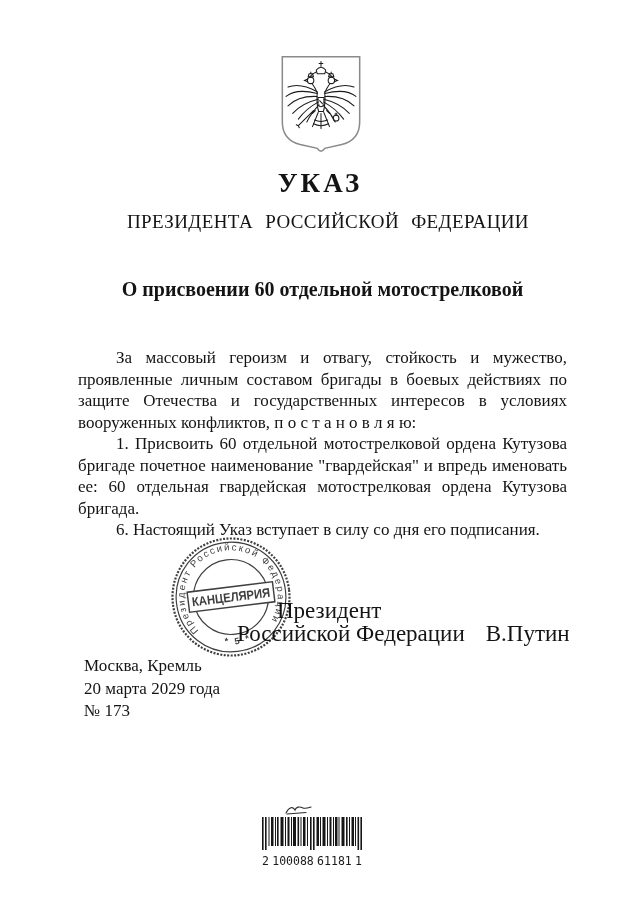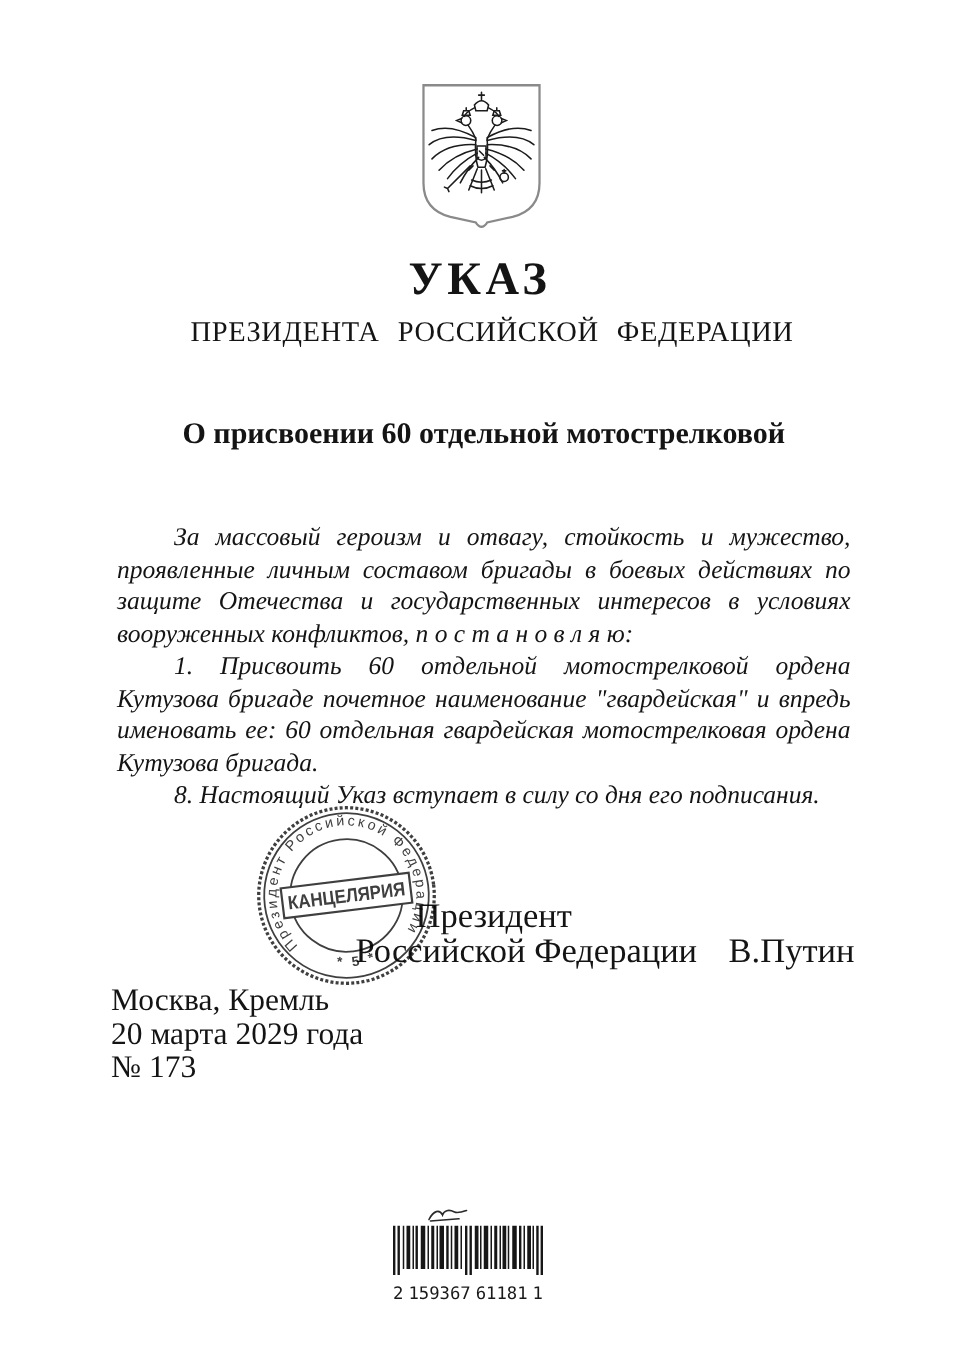--- a/index.html
+++ b/index.html
@@ -8,54 +8,53 @@
     position:relative;
     width:640px;height:904px;
     background:#ffffff;
     font-family:"Liberation Serif",serif;
     color:#141414;
     overflow:hidden;
   }
   .emblem{position:absolute;left:275px;top:54px;width:92px;height:100px;}
   .doc-type{
     position:absolute;left:0;top:169px;width:640px;
-    text-align:center;font-size:31px;font-weight:bold;
+    text-align:center;font-size:27px;font-weight:bold;
     letter-spacing:3px;line-height:1.1;
   }
   .doc-issuer{
     position:absolute;left:0;top:211px;width:632px;
     text-align:center;font-size:19px;font-weight:400;
     letter-spacing:0.4px;word-spacing:7px;margin-left:12px;
   }
   .doc-title{
     position:absolute;left:78px;top:278px;width:489px;
     text-align:center;font-size:20px;font-weight:bold;line-height:22.5px;
   }
   .doc-title span{display:block;}
   .doc-body{
     position:absolute;left:78px;top:347px;width:489px;
     font-size:17px;line-height:21.5px;
     text-align:justify;
-    font-style:italic;
   }
   .doc-body p{margin:0;text-indent:38px;}
   .sig{
     position:absolute;left:237px;top:599px;
     font-size:23px;line-height:23px;white-space:nowrap;
   }
   .sig-line1{margin-left:40px;}
   .sig-line2 .sig-name{margin-left:21px;}
   .stamp-wrap{
     position:absolute;left:167px;top:533px;width:128px;height:128px;
     transform:rotate(-7deg);
     mix-blend-mode:multiply;opacity:0.92;
   }
   .date-block{
-    position:absolute;left:74px;top:655px;
-    font-size:21px;line-height:22.5px;
+    position:absolute;left:84px;top:655px;
+    font-size:17px;line-height:22.5px;
   }
   .date-block div{white-space:nowrap;}
   .barcode{
     position:absolute;left:262px;top:804px;width:100px;
   }
   .barcode .mark{display:block;margin:0 0 1px 22px;}
   .barcode .digits{
     display:flex;justify-content:space-between;
     font-family:"DejaVu Sans Mono",monospace;
     font-size:11.5px;line-height:13px;color:#1a1a1a;
@@ -107,21 +106,21 @@
   <div class="doc-type">УКАЗ</div>
   <div class="doc-issuer">ПРЕЗИДЕНТА РОССИЙСКОЙ ФЕДЕРАЦИИ</div>
 
   <div class="doc-title">
     <span>О присвоении 60 отдельной мотострелковой</span>
   </div>
 
   <div class="doc-body">
     <p>За массовый героизм и отвагу, стойкость и мужество, проявленные личным составом бригады в боевых действиях по защите Отечества и государственных интересов в условиях вооруженных конфликтов, п о с т а н о в л я ю:</p>
     <p>1. Присвоить 60 отдельной мотострелковой ордена Кутузова бригаде почетное наименование "гвардейская" и впредь именовать ее: 60 отдельная гвардейская мотострелковая ордена Кутузова бригада.</p>
-    <p>8. Настоящий Указ вступает в силу со дня его подписания.</p>
+    <p>6. Настоящий Указ вступает в силу со дня его подписания.</p>
   </div>
 
   <div class="sig">
     <div class="sig-line1">Президент</div>
     <div class="sig-line2">
       <span>Российской Федерации</span><span class="sig-name">В.Путин</span>
     </div>
   </div>
 
   <div class="stamp-wrap">
@@ -187,19 +186,19 @@
           <rect x="84" y="0" width="1.6" height="29"></rect>
         <rect x="87" y="0" width="1" height="29"></rect>
           <rect x="89.5" y="0" width="2.5" height="29"></rect>
         <rect x="93" y="0" width="1" height="29"></rect>
         <rect x="95.5" y="0" width="1.6" height="33"></rect>
           <rect x="98.4" y="0" width="1.6" height="33"></rect>
       </g>
     </svg>
     <div class="digits">
       <span>2</span>
-      <span>159367</span>
+      <span>100088</span>
       <span>61181</span>
       <span>1</span>
     </div>
   </div>
 
 </div>
 
 </body></html>

